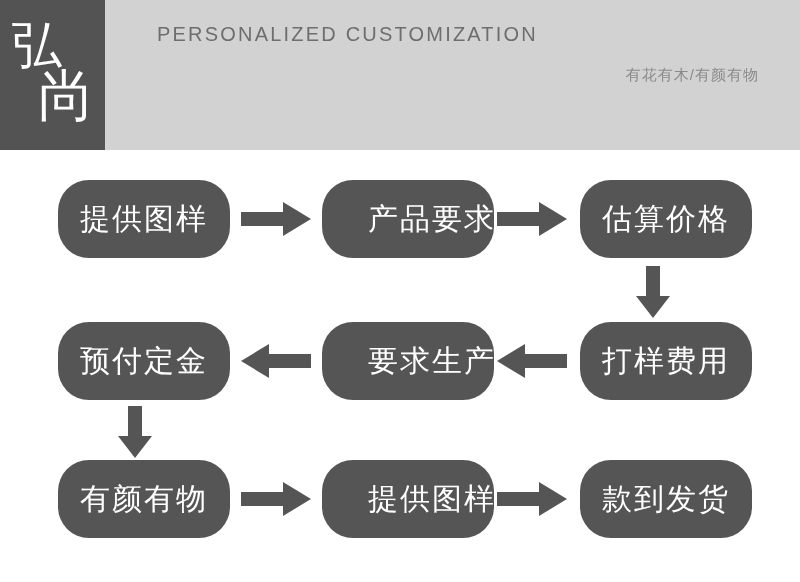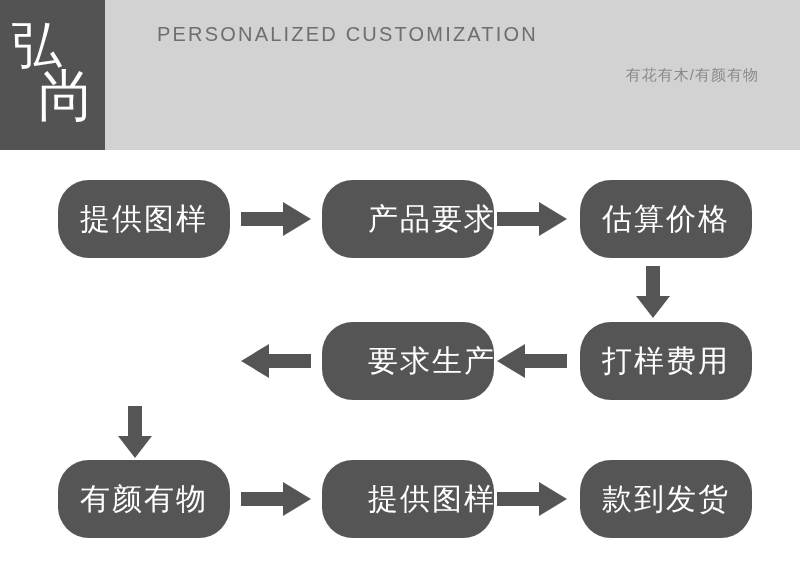--- a/index.html
+++ b/index.html
@@ -185,20 +185,21 @@
   </div>
 
   <div class="flow-box col-2 row-2">要求生产</div>
 
   <div class="arrow arr-h arr-h-1 arr-row-2">
     <svg width="70" height="34" viewBox="0 0 70 34">
       <polygon points="70,10 28,10 28,0 0,17 28,34 28,24 70,24" fill="#555555"></polygon>
     </svg>
   </div>
 
+  <div class="flow-box col-1 row-2">预付定金</div>
 
   <div class="arrow arr-v arr-v-left">
     <svg width="34" height="52" viewBox="0 0 34 52">
       <polygon points="10,0 24,0 24,30 34,30 17,52 0,30 10,30" fill="#555555"></polygon>
     </svg>
   </div>
 
   <div class="flow-box col-1 row-3">有颜有物</div>
 
   <div class="arrow arr-h arr-h-1 arr-row-3">

